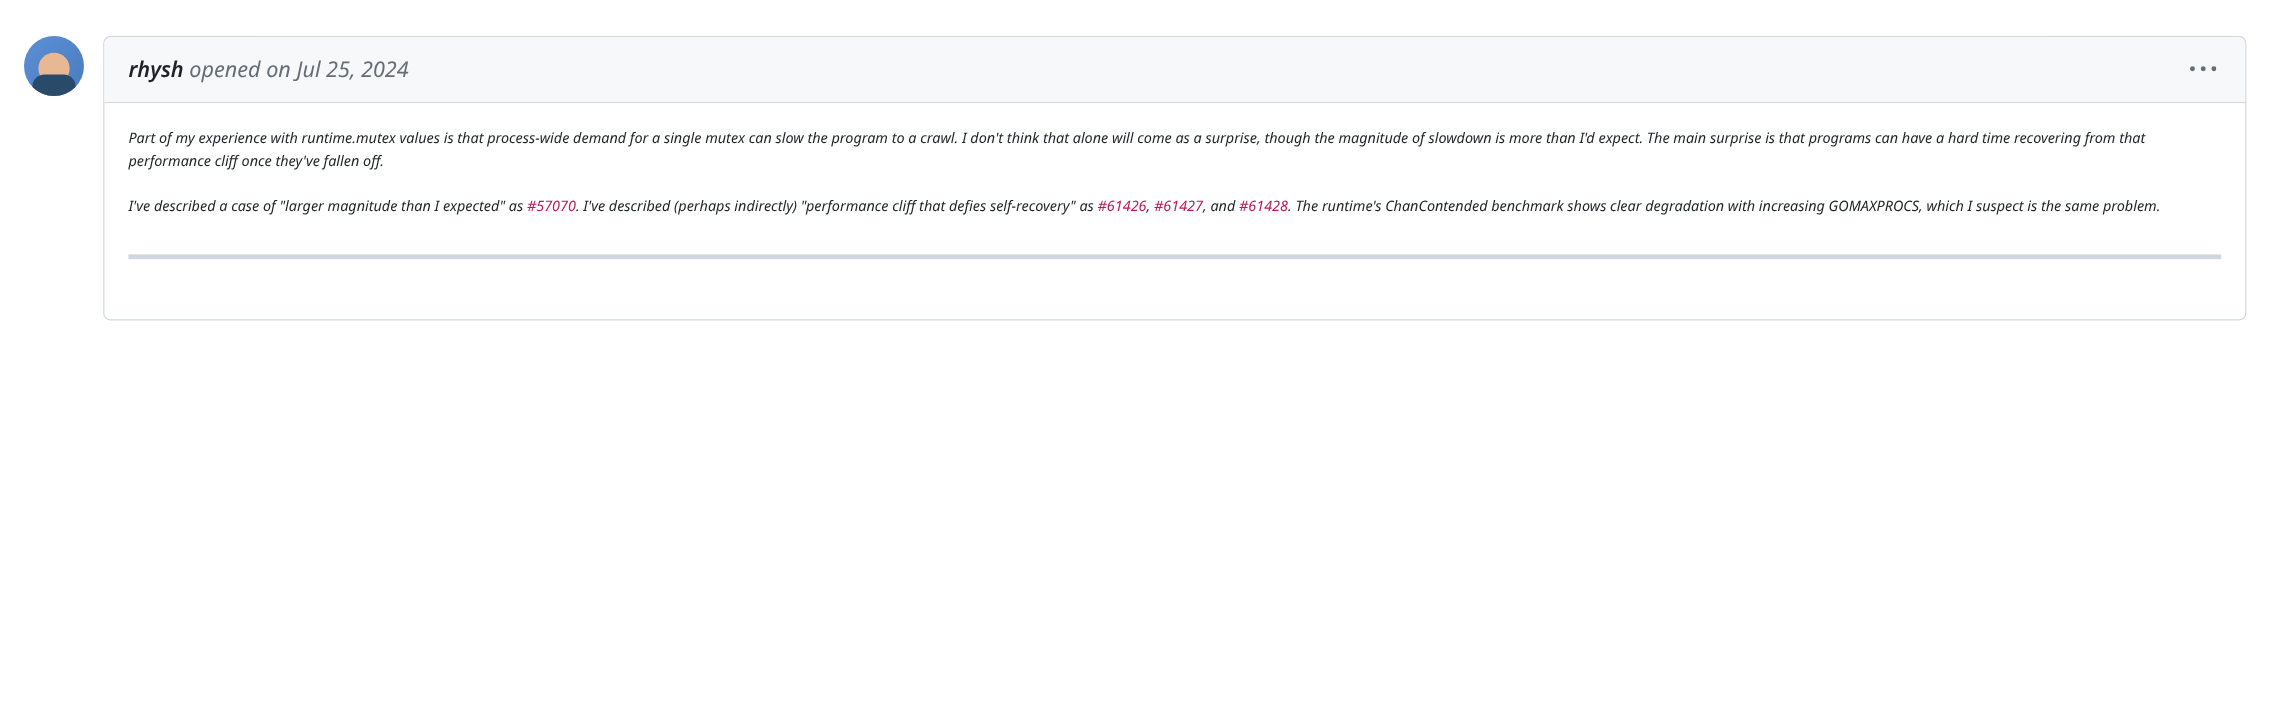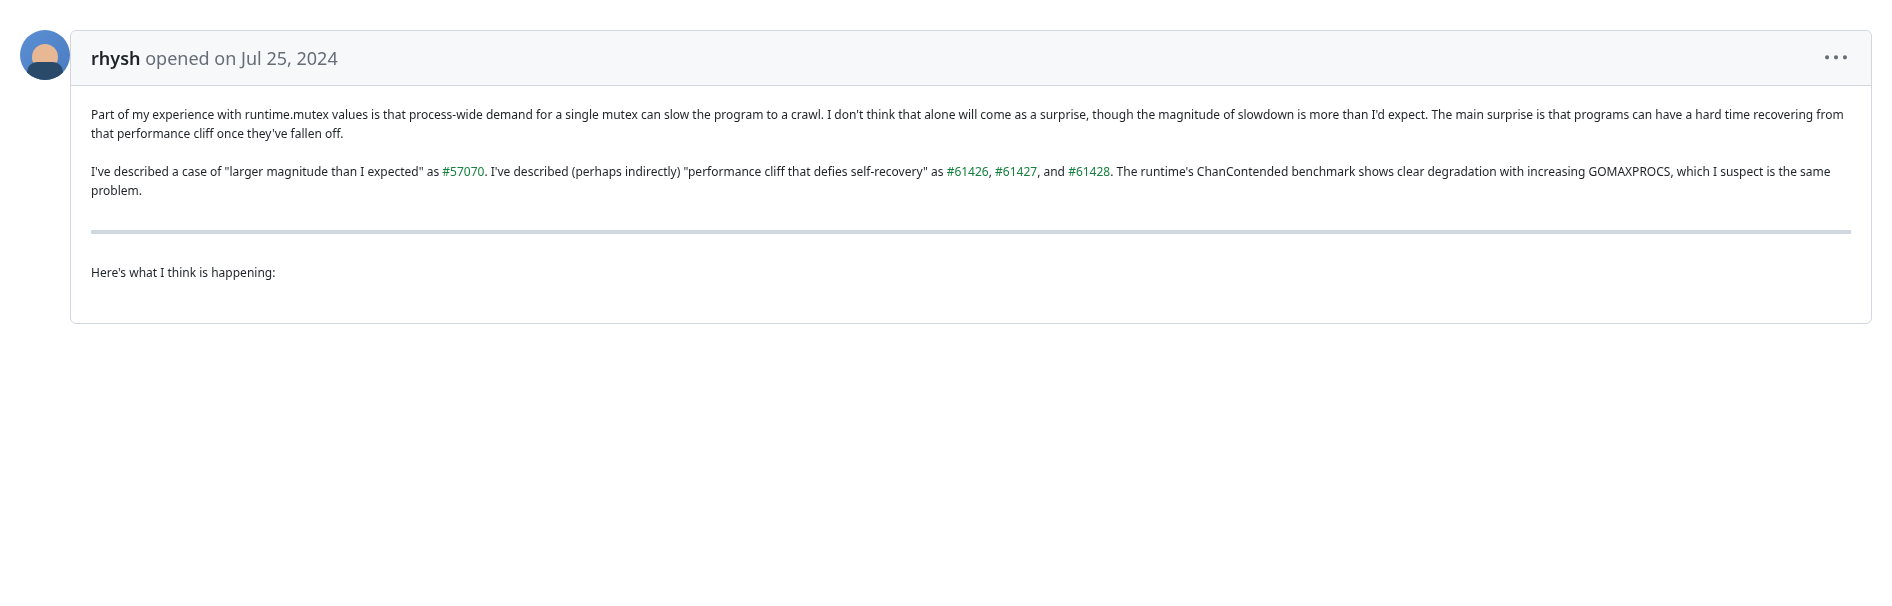--- a/index.html
+++ b/index.html
@@ -8,21 +8,23 @@
       box-sizing: border-box;
     }
     body {
       font-family: -apple-system, BlinkMacSystemFont, "Segoe UI", "Noto Sans", Helvetica, Arial, sans-serif;
       background: #ffffff;
       color: #1f2328;
       padding: 30px 20px;
     }
     .comment-container {
       display: flex;
+      gap: 16px;
       max-width: 1860px;
+      font-style: italic;
     }
     .avatar {
       width: 50px;
       height: 50px;
       border-radius: 50%;
       flex-shrink: 0;
       background: linear-gradient(135deg, #5b8fd4 0%, #4a7bc0 100%);
       position: relative;
       overflow: hidden;
     }
@@ -83,21 +85,21 @@
     .comment-body {
       padding: 20px 20px 20px 20px;
       font-size: 12px;
       line-height: 1.55;
       color: #1f2328;
     }
     .comment-body p {
       margin-bottom: 20px;
     }
     .issue-link {
-      color: #15803d;
+      color: #be185d;
       text-decoration: none;
     }
     hr {
       border: none;
       border-top: 4px solid #d0d7de;
       margin: 30px 0;
     }
     .para-3 {
       margin-bottom: 0;
     }
@@ -119,16 +121,15 @@
             <path d="M8 9a1.5 1.5 0 1 0 0-3 1.5 1.5 0 0 0 0 3ZM1.5 9a1.5 1.5 0 1 0 0-3 1.5 1.5 0 0 0 0 3Zm13 0a1.5 1.5 0 1 0 0-3 1.5 1.5 0 0 0 0 3Z"></path>
           </svg>
       </div>
     </div>
     <div class="comment-body">
       <p>Part of my experience with runtime.mutex values is that process-wide demand for a single mutex can slow the program to a crawl. I don't think that alone will come as a surprise, though the magnitude of slowdown is more than I'd expect. The main surprise is that programs can have a hard time recovering from that performance cliff once they've fallen off.</p>
       <p>
         <span>I've described a case of "larger magnitude than I expected" as </span><a href="#" class="issue-link">#57070</a><span>. I've described (perhaps indirectly) "performance cliff that defies self-recovery" as </span><a href="#" class="issue-link">#61426</a><span>, </span><a href="#" class="issue-link">#61427</a><span>, and </span><a href="#" class="issue-link">#61428</a><span>. The runtime's ChanContended benchmark shows clear degradation with increasing GOMAXPROCS, which I suspect is the same problem.</span>
       </p>
       <hr>
-      <p class="para-3">Here's what I think is happening:</p>
     </div>
   </div>
 </div>
 
 </body></html>

